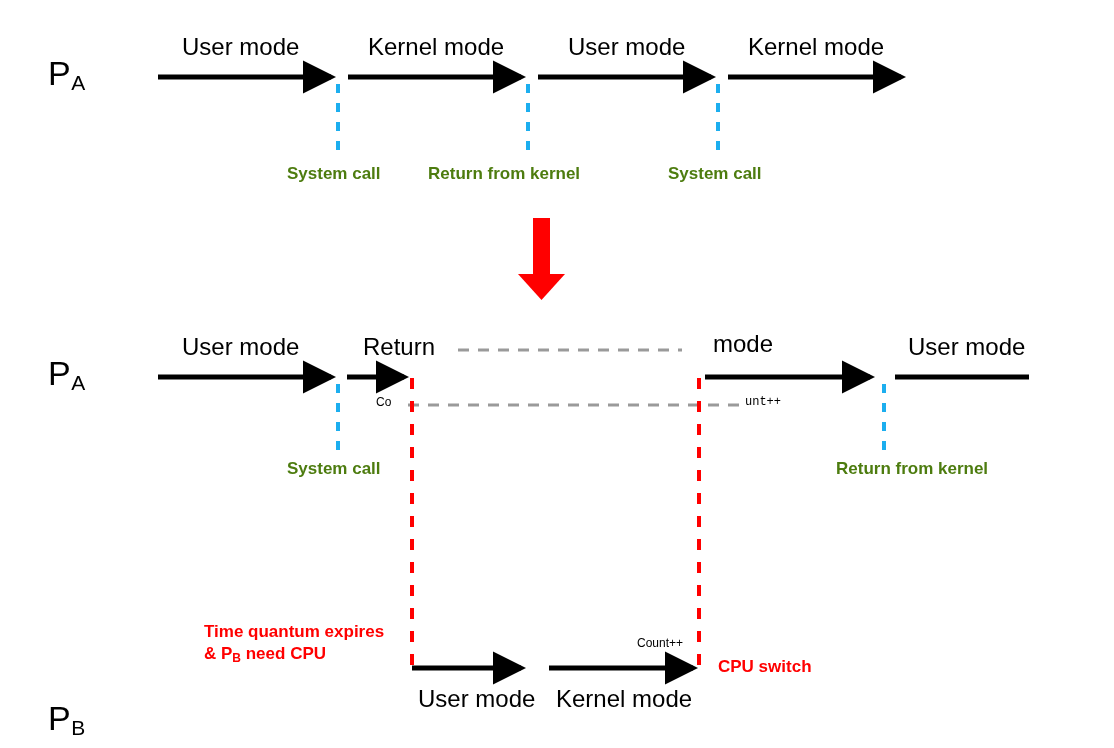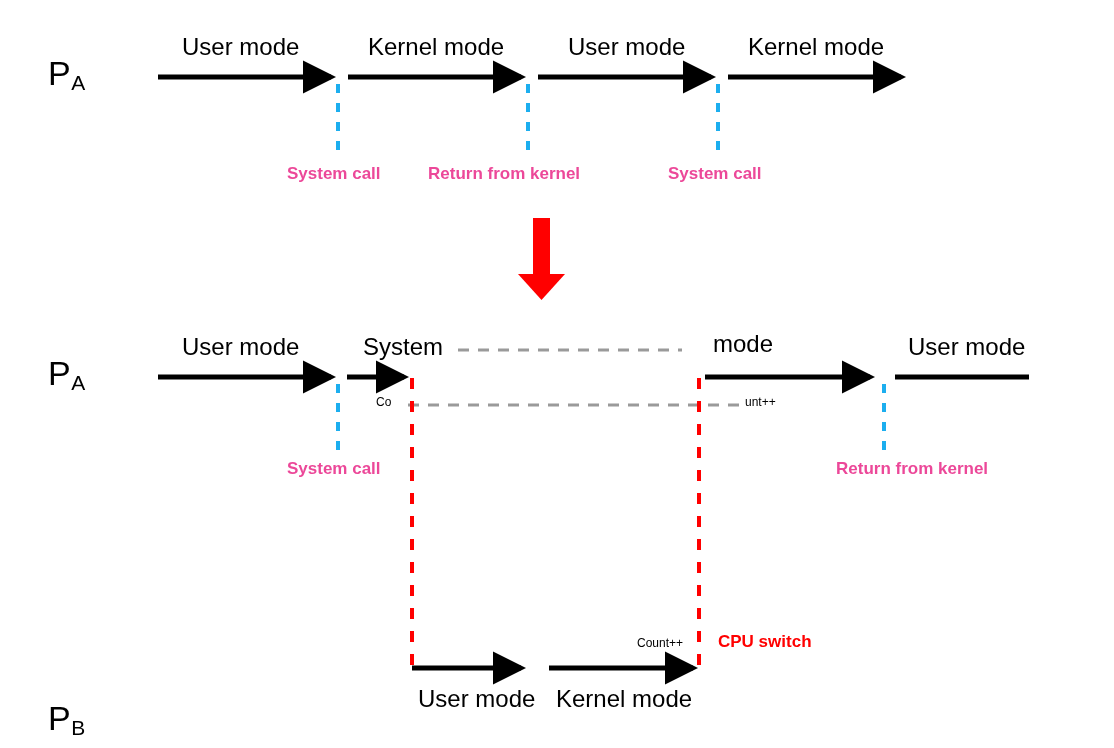--- a/index.html
+++ b/index.html
@@ -35,21 +35,21 @@
   }
   .mode-label {
     font-size: 24px;
     text-align: right;
   }
   .small-label {
     font-size: 12px;
   }
   .cyan-label {
     font-size: 17px;
-    color: #ec4899;
+    color: #4d7c0f;
     font-weight: bold;
   }
   .red-label {
     font-size: 17px;
     color: #FF0000;
     font-weight: bold;
     line-height: 1.3;
   }
   .red-label .sub {
     font-size: 12px;
@@ -136,32 +136,36 @@
 
   <div class="lbl cyan-label" style="left:287px; top:165px;">System call</div>
   <div class="lbl cyan-label" style="left:428px; top:165px;">Return from kernel</div>
   <div class="lbl cyan-label" style="left:668px; top:165px;">System call</div>
 
   <div class="lbl proc-label" style="left:48px; top:356px;">
     <span>P</span><span class="sub">A</span>
   </div>
 
   <div class="lbl mode-label" style="left:182px; top:335px;">User mode</div>
-  <div class="lbl mode-label" style="left:363px; top:335px;">System</div>
+  <div class="lbl mode-label" style="left:363px; top:335px;">Return</div>
   <div class="lbl mode-label" style="left:713px; top:332px;">mode</div>
   <div class="lbl mode-label" style="left:908px; top:335px;">User mode</div>
 
   <div class="lbl small-label" style="left:376px; top:396px;">Co</div>
-  <div class="lbl small-label" style="left:745px; top:396px;">unt++</div>
+  <div class="lbl small-label" style="left:745px; top:396px;font-family:Liberation Mono, monospace;">unt++</div>
 
   <div class="lbl cyan-label" style="left:287px; top:460px;">System call</div>
   <div class="lbl cyan-label" style="left:836px; top:460px;">Return from kernel</div>
 
+  <div class="lbl red-label" style="left:204px; top:621px;">
+    <span>Time quantum expires</span><br>
+    <span>&amp; P</span><span class="sub">B</span><span> need CPU</span>
+  </div>
 
-  <div class="lbl red-label" style="left:718px; top:631px;">CPU switch</div>
+  <div class="lbl red-label" style="left:718px; top:656px;">CPU switch</div>
 
   <div class="lbl proc-label" style="left:48px; top:701px;">
     <span>P</span><span class="sub">B</span>
   </div>
 
   <div class="lbl small-label" style="left:605px; top:637px;margin-left:32px;">Count++</div>
 
   <div class="lbl mode-label" style="left:418px; top:687px;">User mode</div>
   <div class="lbl mode-label" style="left:556px; top:687px;">Kernel mode</div>
 

